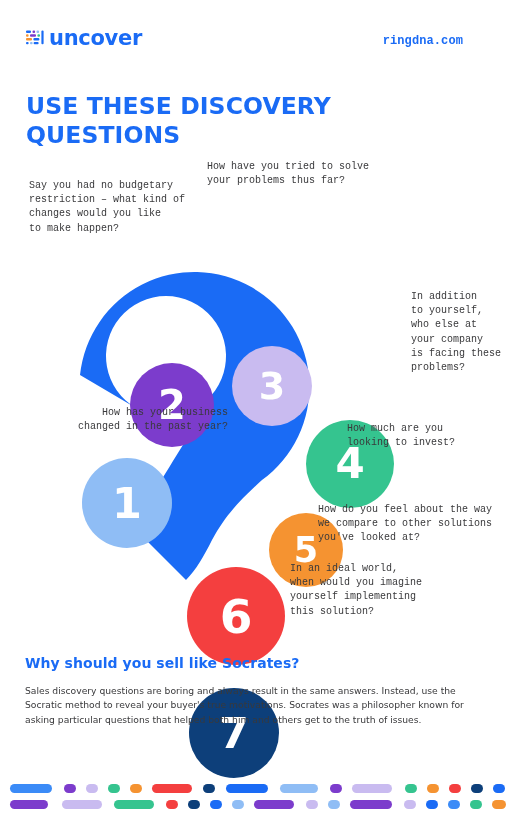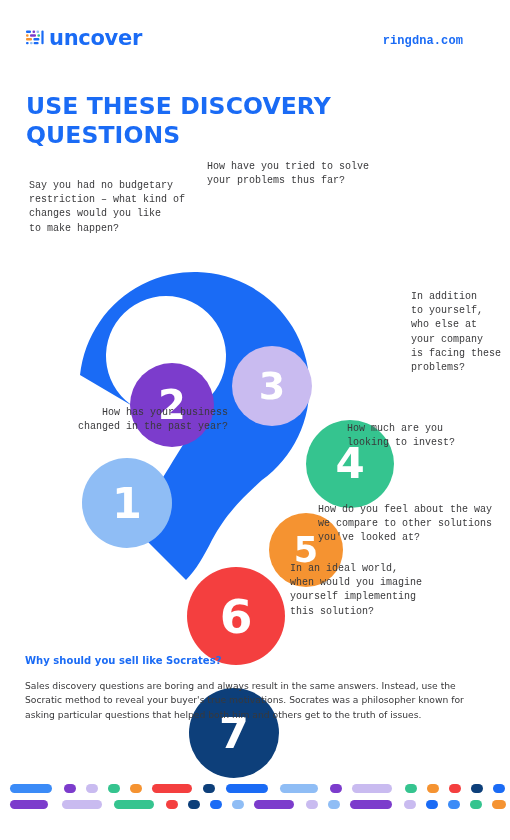--- a/index.html
+++ b/index.html
@@ -51,21 +51,21 @@
   
   .callout{
     position:absolute;
     font-size:10px;color:#39393b;line-height:1.42;
     font-family:Liberation Mono, monospace;
   }
 
   
   .foot{position:absolute;left:25px;top:655px;width:440px;}
   .foot-head{
-    font-size:10px;font-weight:700;color:#1a6bf5;margin:0 0 13px 0;
+    font-size:14px;font-weight:700;color:#1a6bf5;margin:0 0 13px 0;
     letter-spacing:0.05px;
   }
   .foot-p{
     font-size:9.2px;color:#39393b;line-height:1.55;margin:0 0 14px 0;
   }
 
   
   .strip{position:absolute;left:0;bottom:22px;width:510px;height:34px;}
   .strip-row{position:relative;height:9px;width:510px;}
   .strip-row + .strip-row{margin-top:7px;}

